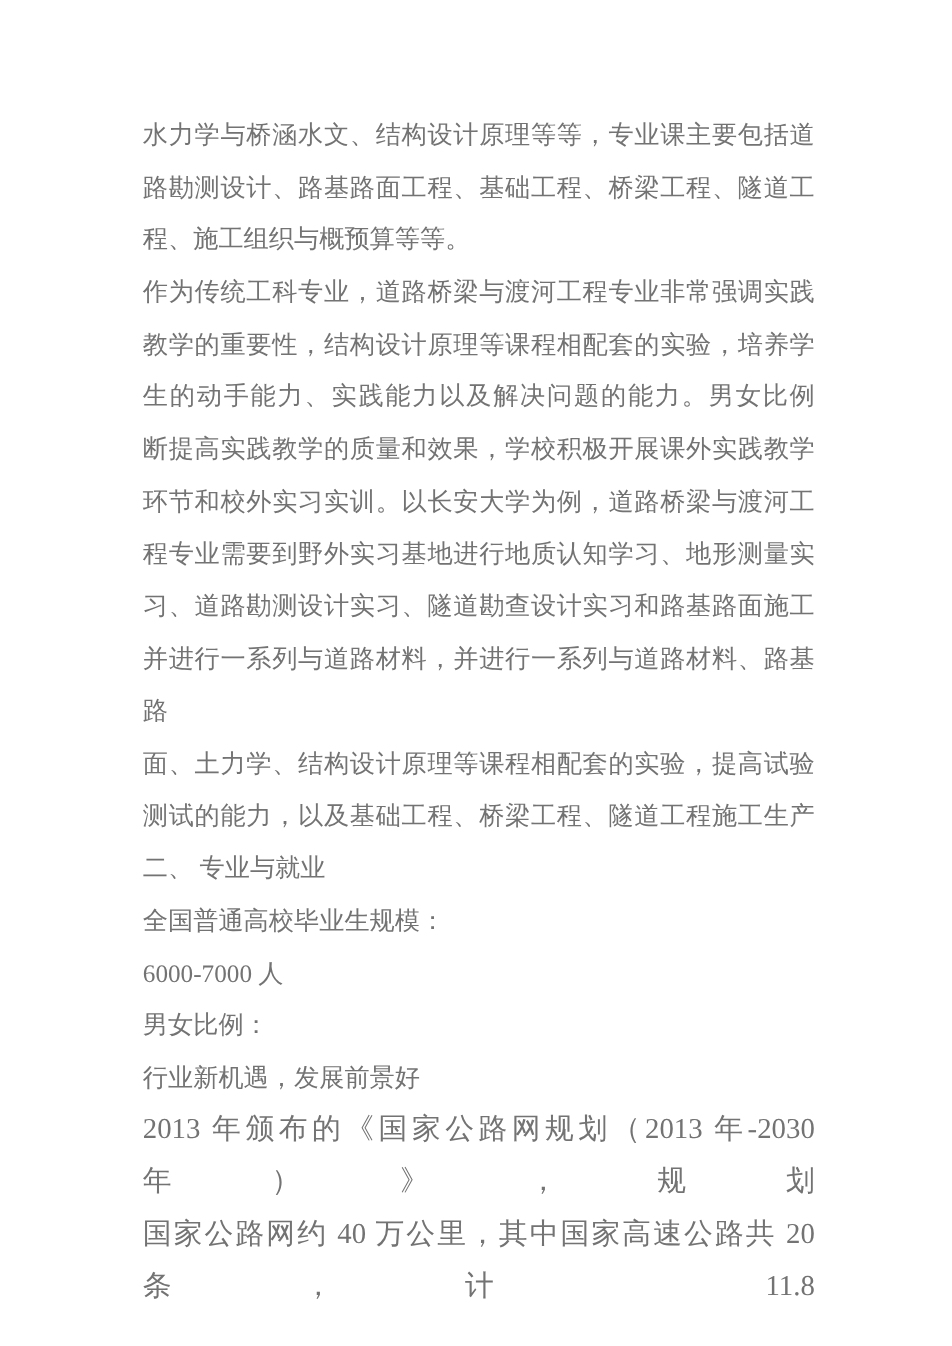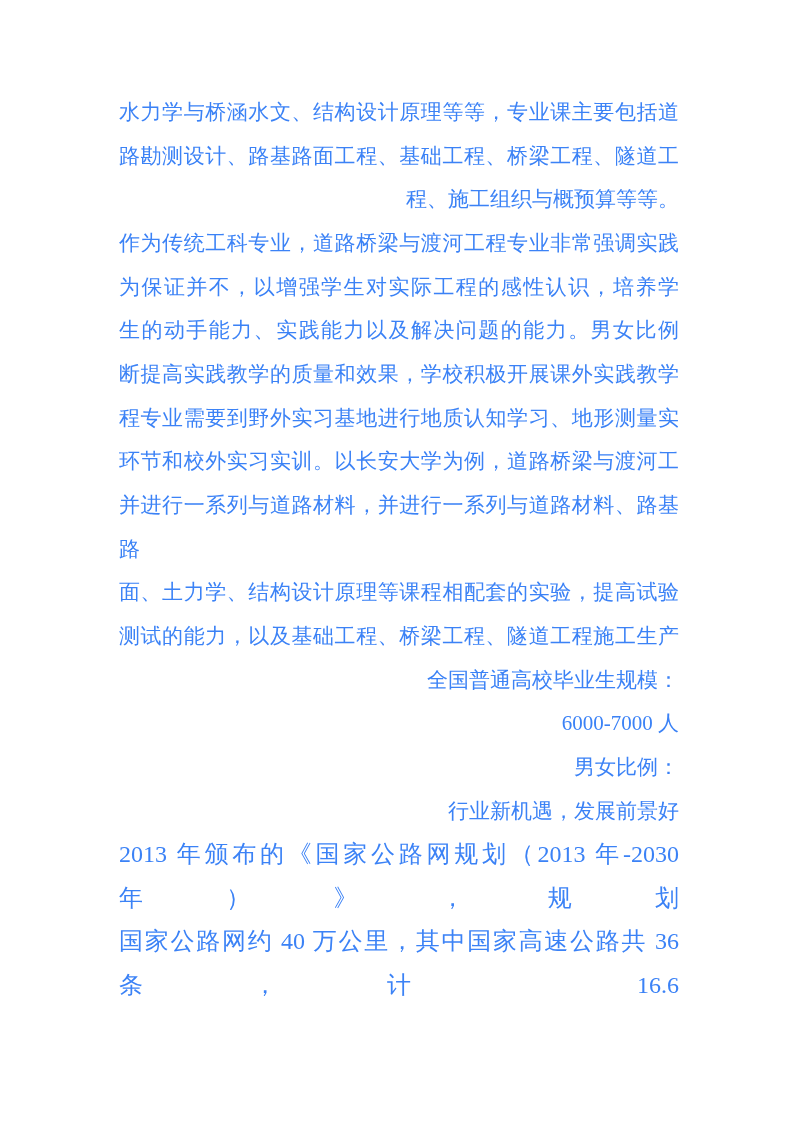--- a/index.html
+++ b/index.html
@@ -14,58 +14,60 @@
     position: relative;
     width: 793px;
     height: 1122px;
     background: #ffffff;
   }
   .textblock {
     position: absolute;
     left: 119px;
     top: 91px;
     width: 560px;
-    color: #3b82f6;
+    color: #737373;
     font-family: "Liberation Serif", "DejaVu Serif", serif;
     font-size: 21px;
     line-height: 43.65px;
     letter-spacing: 0;
   }
   .line {
     min-height: 43.65px;
     white-space: pre-wrap;
-    text-align: right;
+    text-align: left;
   }
   .jline {
     text-align: justify;
     text-align-last: justify;
     -moz-text-align-last: justify;
     text-justify: inter-character;
   }
   .tight {
     font-size: 24px;
   }
 </style>
 </head>
 <body>
 
 <div class="page">
   <div class="textblock">
     <div class="line jline">水力学与桥涵水文、结构设计原理等等，专业课主要包括道</div>
     <div class="line jline">路勘测设计、路基路面工程、基础工程、桥梁工程、隧道工</div>
     <div class="line">程、施工组织与概预算等等。</div>
     <div class="line jline">作为传统工科专业，道路桥梁与渡河工程专业非常强调实践</div>
-    <div class="line jline">为保证并不，以增强学生对实际工程的感性认识，培养学</div>
+    <div class="line jline">教学的重要性，结构设计原理等课程相配套的实验，培养学</div>
     <div class="line jline">生的动手能力、实践能力以及解决问题的能力。男女比例</div>
     <div class="line jline">断提高实践教学的质量和效果，学校积极开展课外实践教学</div>
+    <div class="line jline">环节和校外实习实训。以长安大学为例，道路桥梁与渡河工</div>
     <div class="line jline">程专业需要到野外实习基地进行地质认知学习、地形测量实</div>
-    <div class="line jline">环节和校外实习实训。以长安大学为例，道路桥梁与渡河工</div>
+    <div class="line jline">习、道路勘测设计实习、隧道勘查设计实习和路基路面施工</div>
     <div class="line jline">并进行一系列与道路材料，并进行一系列与道路材料、路基路</div>
     <div class="line jline">面、土力学、结构设计原理等课程相配套的实验，提高试验</div>
     <div class="line jline">测试的能力，以及基础工程、桥梁工程、隧道工程施工生产</div>
+    <div class="line">二、 专业与就业</div>
     <div class="line">全国普通高校毕业生规模：</div>
     <div class="line">6000-7000 人</div>
     <div class="line">男女比例：</div>
     <div class="line">行业新机遇，发展前景好</div>
     <div class="line jline tight">2013 年颁布的《国家公路网规划（2013 年-2030 年）》，规划</div>
-    <div class="line jline tight">国家公路网约 40 万公里，其中国家高速公路共 36 条，计 16.6</div>
+    <div class="line jline tight">国家公路网约 40 万公里，其中国家高速公路共 20 条，计 11.8</div>
   </div>
 </div>
 
 </body></html>

